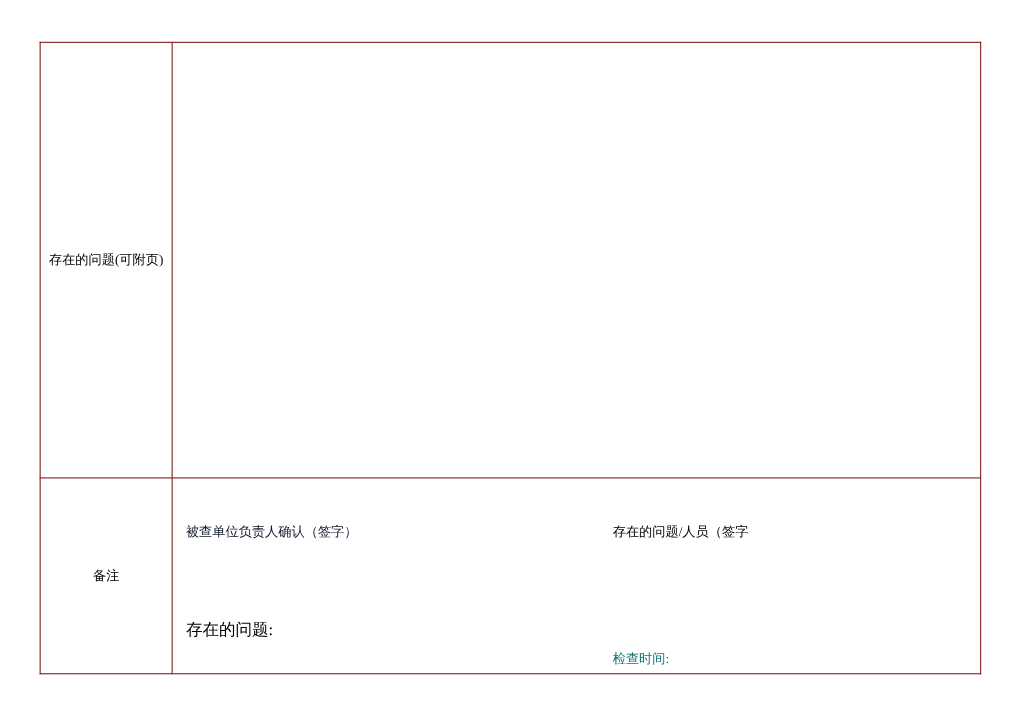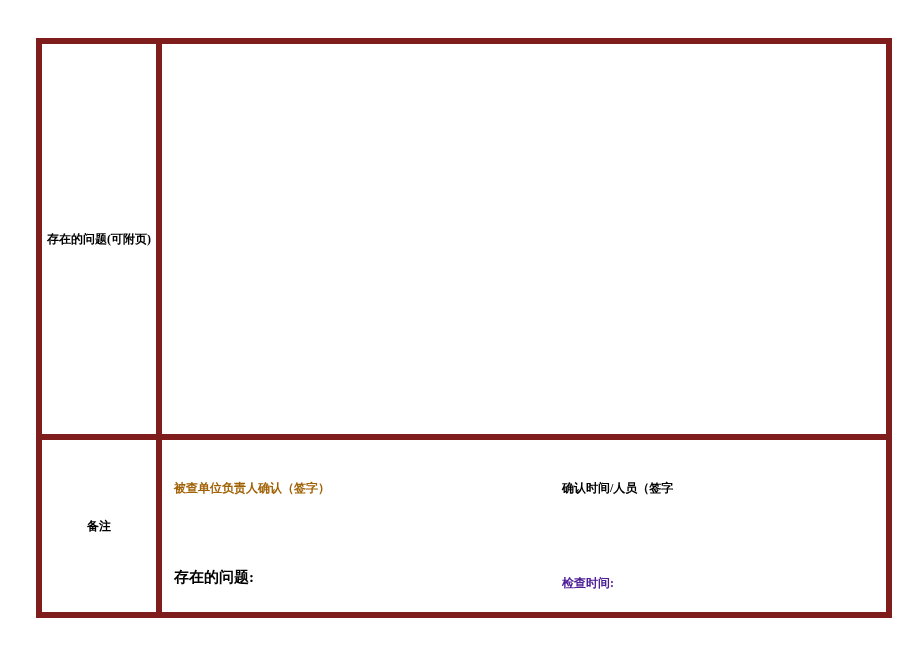--- a/index.html
+++ b/index.html
@@ -16,24 +16,23 @@
     }
     .form-table {
       position: absolute;
       left: 36px;
       top: 38px;
       width: 856px;
       border-collapse: collapse;
       border: 1px solid #000;
     }
     .form-table td {
-      border: 6px solid #7f1d1d;
+      border: 1px solid #7f1d1d;
       vertical-align: middle;
       padding: 4px;
-      font-weight: bold;
     }
     .label-cell {
       width: 120px;
       text-align: center;
       font-size: 12px;
       color: #000;
     }
     .content-cell {
       position: relative;
     }
@@ -41,60 +40,60 @@
       height: 396px;
     }
     .row-remarks {
       height: 178px;
     }
     .sig-left {
       position: absolute;
       left: 12px;
       top: 40px;
       font-size: 12px;
-      color: #a16207;
+      color: #0f172a;
     }
     .sig-right {
       position: absolute;
       left: 400px;
       top: 40px;
       font-size: 12px;
       color: #000;
     }
     .confirm-time {
       position: absolute;
       left: 12px;
       top: 128px;
       font-size: 15px;
       color: #000;
     }
     .inspect-time {
       position: absolute;
       left: 400px;
-      bottom: 20px;
+      bottom: 4px;
       font-size: 12px;
-      color: #4c1d95;
+      color: #0f766e;
     }
   </style>
 </head>
 <body>
 
 <table class="form-table">
   <tbody>
       <tr class="row-problems">
     <td class="label-cell">
       <span>存在的问题(可附页)</span>
     </td>
     <td class="content-cell"></td>
   </tr>
   <tr class="row-remarks">
     <td class="label-cell">
       <span>备注</span>
     </td>
     <td class="content-cell">
       <div class="sig-left">被查单位负责人确认（签字）</div>
-      <div class="sig-right">确认时间/人员（签字</div>
+      <div class="sig-right">存在的问题/人员（签字</div>
       <div class="confirm-time">存在的问题:</div>
       <div class="inspect-time">检查时间:</div>
     </td>
   </tr>
 </tbody>
   </table>
 
 </body></html>

